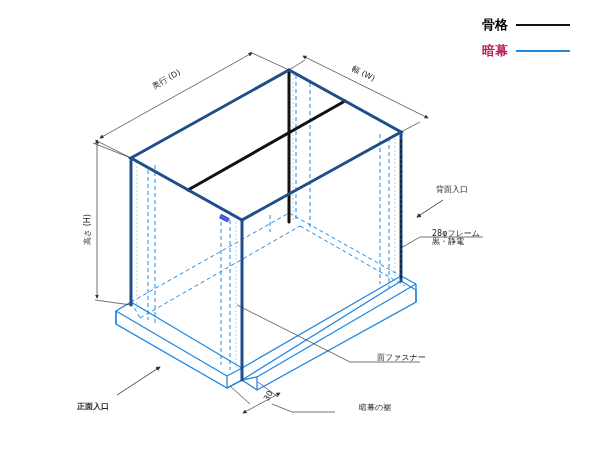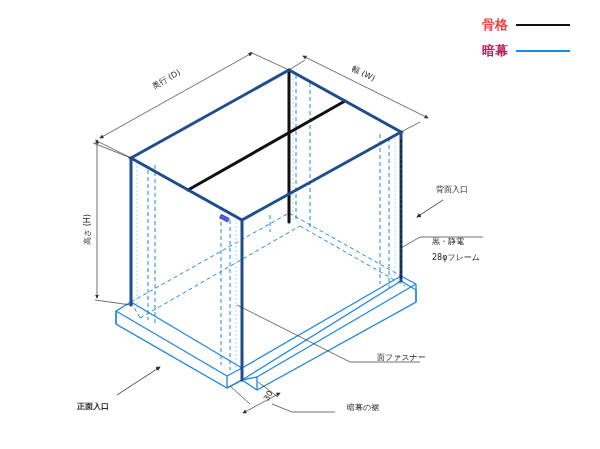--- a/index.html
+++ b/index.html
@@ -99,30 +99,30 @@
     <line x1="292" y1="412" x2="335" y2="412"></line>
   </g>
 
   <g stroke="#222" stroke-width="0.8" fill="#222">
     <line x1="117" y1="395" x2="160" y2="367" marker-end="url(#arr)"></line>
     <line x1="443" y1="200" x2="417" y2="217" marker-end="url(#arr)"></line>
   </g>
 </svg>
 
 <div>
-  <div class="legend-text" style="left:482px;top:16px;color:#ef4444;">骨格</div>
+  <div class="legend-text" style="left:482px;top:16px;color:#000000;">骨格</div>
   <div class="legend-line" style="left:516px;top:24px;width:54px;background:#111;"></div>
   <div class="legend-text" style="left:482px;top:42px;color:#be185d;">暗幕</div>
   <div class="legend-line" style="left:516px;top:50px;width:54px;background:#1e88e5;"></div>
 </div>
 
 <div class="lbl" style="left:150px;top:82px;transform:rotate(-29deg);transform-origin:left top;">奥行 (D)</div>
 <div class="lbl" style="left:355px;top:63px;transform:rotate(27deg);transform-origin:left top;">幅 (W)</div>
 <div class="lbl" style="left:82px;top:245px;transform:rotate(-90deg);transform-origin:left top;">高さ (H)</div>
 <div class="lbl" style="left:262px;top:398px;transform:rotate(-60deg);transform-origin:left top;">30</div>
 
 <div class="lbl" style="left:436px;top:184px;">背面入口</div>
-<div class="lbl" style="left:432px;top:228px;margin-top:24px;">28φフレーム</div>
+<div class="lbl" style="left:432px;top:228px;">28φフレーム</div>
 <div class="lbl" style="left:432px;top:236px;">黒・静電</div>
 <div class="lbl" style="left:377px;top:352px;">面ファスナー</div>
 <div class="lbl" style="left:77px;top:401px;font-weight:bold;">正面入口</div>
-<div class="lbl" style="left:299px;top:402px;padding-left:48px;">暗幕の裾</div>
+<div class="lbl" style="left:311px;top:402px;padding-left:48px;">暗幕の裾</div>
 </div>
 
 </body></html>

